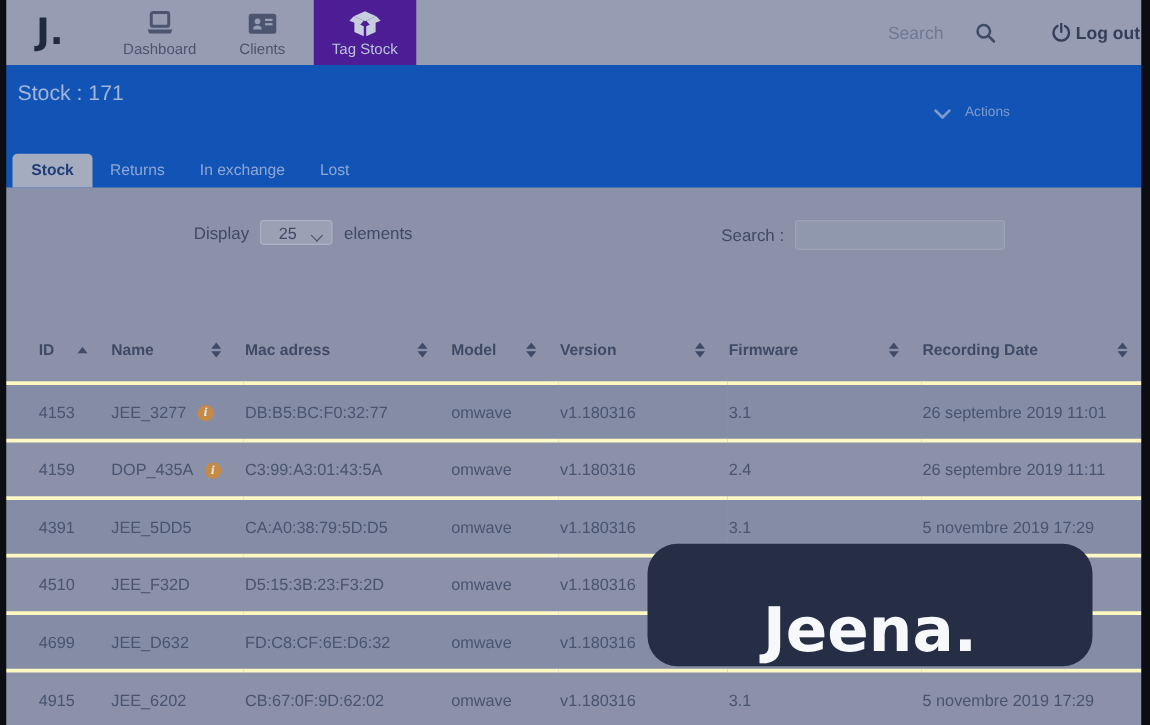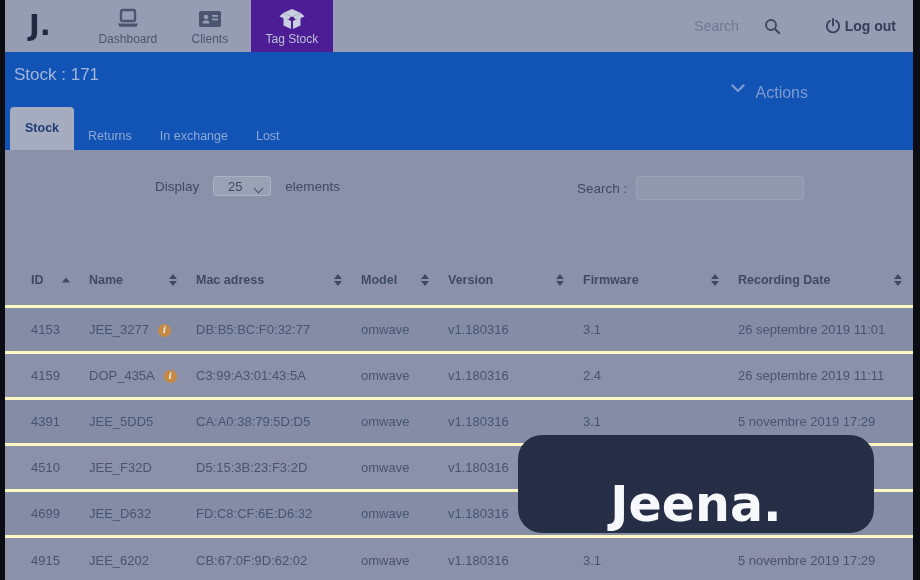--- a/index.html
+++ b/index.html
@@ -13,35 +13,35 @@
   .edge.left{left:0;width:5px;}
   .edge.right{right:0;width:7px;}
 
   
   .topbar{height:52px;background:#969db2;display:flex;align-items:stretch;position:relative;}
   .logo{margin-left:29px;font-size:29px;font-weight:bold;color:#1f2940;line-height:50px;font-family:"DejaVu Sans",sans-serif;}
   .nav{display:flex;margin-left:36px;text-align:center;}
   .nav-item{width:82px;display:flex;flex-direction:column;align-items:center;justify-content:center;gap:2px;color:#4b556f;font-size:12px;cursor:pointer;}
   .nav-item .nav-icon{height:24px;display:flex;align-items:flex-end;}
   .nav-item.active{background:#4c1d95;color:#b9c3d8;}
-  .topbar-right{margin-left:auto;display:flex;align-items:center;margin-right:24px;}
+  .topbar-right{margin-left:auto;display:flex;align-items:center;margin-right:8px;}
   .tb-search-label{color:#6f7992;font-size:14px;}
   .tb-search-icon{margin-left:25px;display:flex;}
   .tb-logout{margin-left:44px;display:flex;align-items:center;gap:4px;color:#333e58;font-size:14px;font-weight:bold;}
 
   
   .pheader{height:98px;background:#1254b6;position:relative;}
   .pheader-title{position:absolute;left:14px;top:13px;font-size:17px;color:#a3b5d9;}
-  .actions{position:absolute;right:112px;top:32px;display:flex;align-items:flex-start;gap:11px;color:#7f9bcc;font-size:16px;cursor:pointer;}
+  .actions{position:absolute;right:112px;top:32px;display:flex;align-items:flex-end;gap:11px;color:#7f9bcc;font-size:11px;cursor:pointer;}
   .tabs{position:absolute;left:10px;bottom:0;display:flex;align-items:flex-end;}
   .tab{height:27px;line-height:27px;padding:0 14px;font-size:12.5px;color:#8fa7d3;cursor:pointer;}
-  .tab.active{background:#a6acbf;color:#1d3d77;font-weight:bold;border-radius:4px 4px 0 0;padding:8px 15px;}
-
-  
-  .display-group{position:absolute;left:155px;top:176px;display:flex;align-items:center;gap:14px;font-size:13.5px;color:#3f4a66;text-align:right;}
+  .tab.active{background:#a6acbf;color:#1d3d77;font-weight:bold;border-radius:4px 4px 0 0;padding:0 15px;}
+
+  
+  .display-group{position:absolute;left:155px;top:176px;display:flex;align-items:center;gap:9px;font-size:13.5px;color:#3f4a66;text-align:right;}
   .select-box{position:relative;width:58px;height:20px;background:#9aa1b5;border:1px solid #abb2c4;border-radius:3px;
     display:flex;align-items:center;justify-content:center;color:#3f4a66;font-size:13px;cursor:pointer;box-sizing:border-box;}
   .select-box .val{margin-right:14px;}
   .chev{width:6px;height:6px;border-right:1.6px solid #4b556f;border-bottom:1.6px solid #4b556f;transform:rotate(45deg);display:inline-block;}
   .select-box .chev{position:absolute;right:8px;top:8px;}
   .search-group{position:absolute;left:577px;top:176px;display:flex;align-items:center;gap:9px;font-size:13.5px;color:#3f4a66;}
   .search-input{width:168px;height:24px;background:#9098ad;border:1px solid #9ba3b7;border-radius:3px;outline:none;
     font-family:"Liberation Sans",sans-serif;font-size:13px;color:#3f4a66;padding:0 6px;box-sizing:border-box;}
 
   

